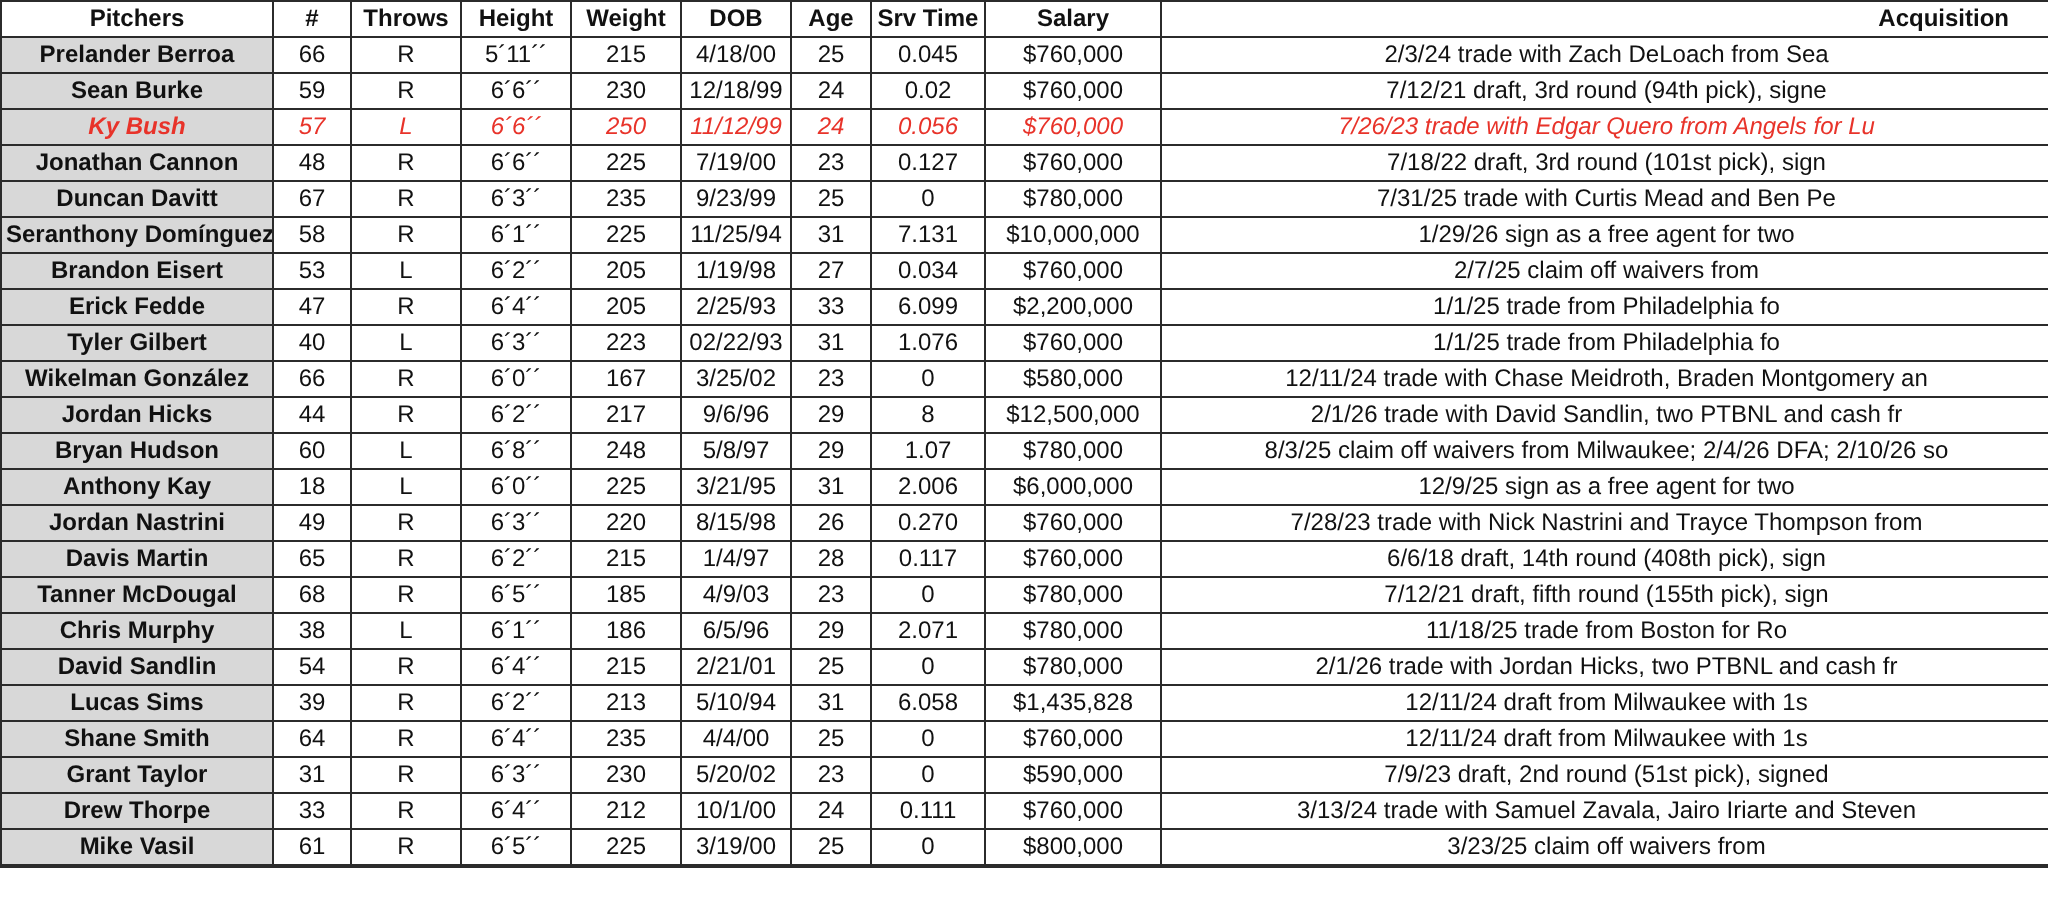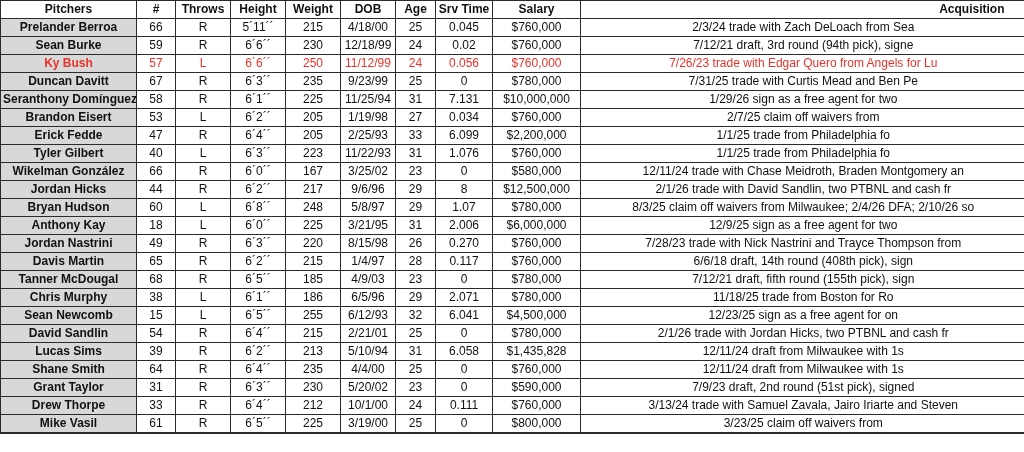--- a/index.html
+++ b/index.html
@@ -22,21 +22,21 @@
     height:17px;line-height:17px;
     padding:0 2px;
     text-align:center;vertical-align:middle;
     white-space:nowrap;overflow:hidden;
   }
   table{border-left:1px solid var(--grid);border-bottom:2px solid var(--grid);}
   th{font-weight:bold;background:#fff;}
   td.c-name{background:var(--name-bg);font-weight:bold;}
   td.c-acq{text-align:center;border-right:none;padding-right:1px;}
   th.c-acq{text-align:right;border-right:none;padding-right:20px;}
-  tr.highlight td{color:var(--highlight);}
+  tr.highlight td{color:var(--highlight);font-style:italic;}
 </style>
 </head>
 <body>
 
 <table>
   <colgroup>
     <col style="width:136px">
       <col style="width:39px">
       <col style="width:55px">
     <col style="width:55px">
@@ -92,20 +92,32 @@
     <td class="c-throws">L</td>
     <td class="c-height">6´6´´</td>
     <td class="c-weight">250</td>
     <td class="c-dob">11/12/99</td>
     <td class="c-age">24</td>
     <td class="c-srv">0.056</td>
     <td class="c-salary">$760,000</td>
     <td class="c-acq">7/26/23 trade with Edgar Quero from Angels for Lu</td>
   </tr>
       <tr>
+    <td class="c-name">Jonathan Cannon</td>
+    <td class="c-num">48</td>
+    <td class="c-throws">R</td>
+    <td class="c-height">6´6´´</td>
+    <td class="c-weight">225</td>
+    <td class="c-dob">7/19/00</td>
+    <td class="c-age">23</td>
+    <td class="c-srv">0.127</td>
+    <td class="c-salary">$760,000</td>
+    <td class="c-acq">7/18/22 draft, 3rd round (101st pick), sign</td>
+  </tr>
+      <tr>
     <td class="c-name">Duncan Davitt</td>
     <td class="c-num">67</td>
     <td class="c-throws">R</td>
     <td class="c-height">6´3´´</td>
     <td class="c-weight">235</td>
     <td class="c-dob">9/23/99</td>
     <td class="c-age">25</td>
     <td class="c-srv">0</td>
     <td class="c-salary">$780,000</td>
     <td class="c-acq">7/31/25 trade with Curtis Mead and Ben Pe</td>
@@ -145,21 +157,21 @@
     <td class="c-srv">6.099</td>
     <td class="c-salary">$2,200,000</td>
     <td class="c-acq">1/1/25 trade from Philadelphia fo</td>
   </tr>
       <tr>
     <td class="c-name">Tyler Gilbert</td>
     <td class="c-num">40</td>
     <td class="c-throws">L</td>
     <td class="c-height">6´3´´</td>
     <td class="c-weight">223</td>
-    <td class="c-dob">11/22/93</td>
+    <td class="c-dob">02/22/93</td>
     <td class="c-age">31</td>
     <td class="c-srv">1.076</td>
     <td class="c-salary">$760,000</td>
     <td class="c-acq">1/1/25 trade from Philadelphia fo</td>
   </tr>
       <tr>
     <td class="c-name">Wikelman González</td>
     <td class="c-num">66</td>
     <td class="c-throws">R</td>
     <td class="c-height">6´0´´</td>
@@ -248,32 +260,20 @@
     <td class="c-throws">L</td>
     <td class="c-height">6´1´´</td>
     <td class="c-weight">186</td>
     <td class="c-dob">6/5/96</td>
     <td class="c-age">29</td>
     <td class="c-srv">2.071</td>
     <td class="c-salary">$780,000</td>
     <td class="c-acq">11/18/25 trade from Boston for Ro</td>
   </tr>
       <tr>
-    <td class="c-name">Sean Newcomb</td>
-    <td class="c-num">15</td>
-    <td class="c-throws">L</td>
-    <td class="c-height">6´5´´</td>
-    <td class="c-weight">255</td>
-    <td class="c-dob">6/12/93</td>
-    <td class="c-age">32</td>
-    <td class="c-srv">6.041</td>
-    <td class="c-salary">$4,500,000</td>
-    <td class="c-acq">12/23/25 sign as a free agent for on</td>
-  </tr>
-      <tr>
     <td class="c-name">David Sandlin</td>
     <td class="c-num">54</td>
     <td class="c-throws">R</td>
     <td class="c-height">6´4´´</td>
     <td class="c-weight">215</td>
     <td class="c-dob">2/21/01</td>
     <td class="c-age">25</td>
     <td class="c-srv">0</td>
     <td class="c-salary">$780,000</td>
     <td class="c-acq">2/1/26 trade with Jordan Hicks, two PTBNL and cash fr</td>

